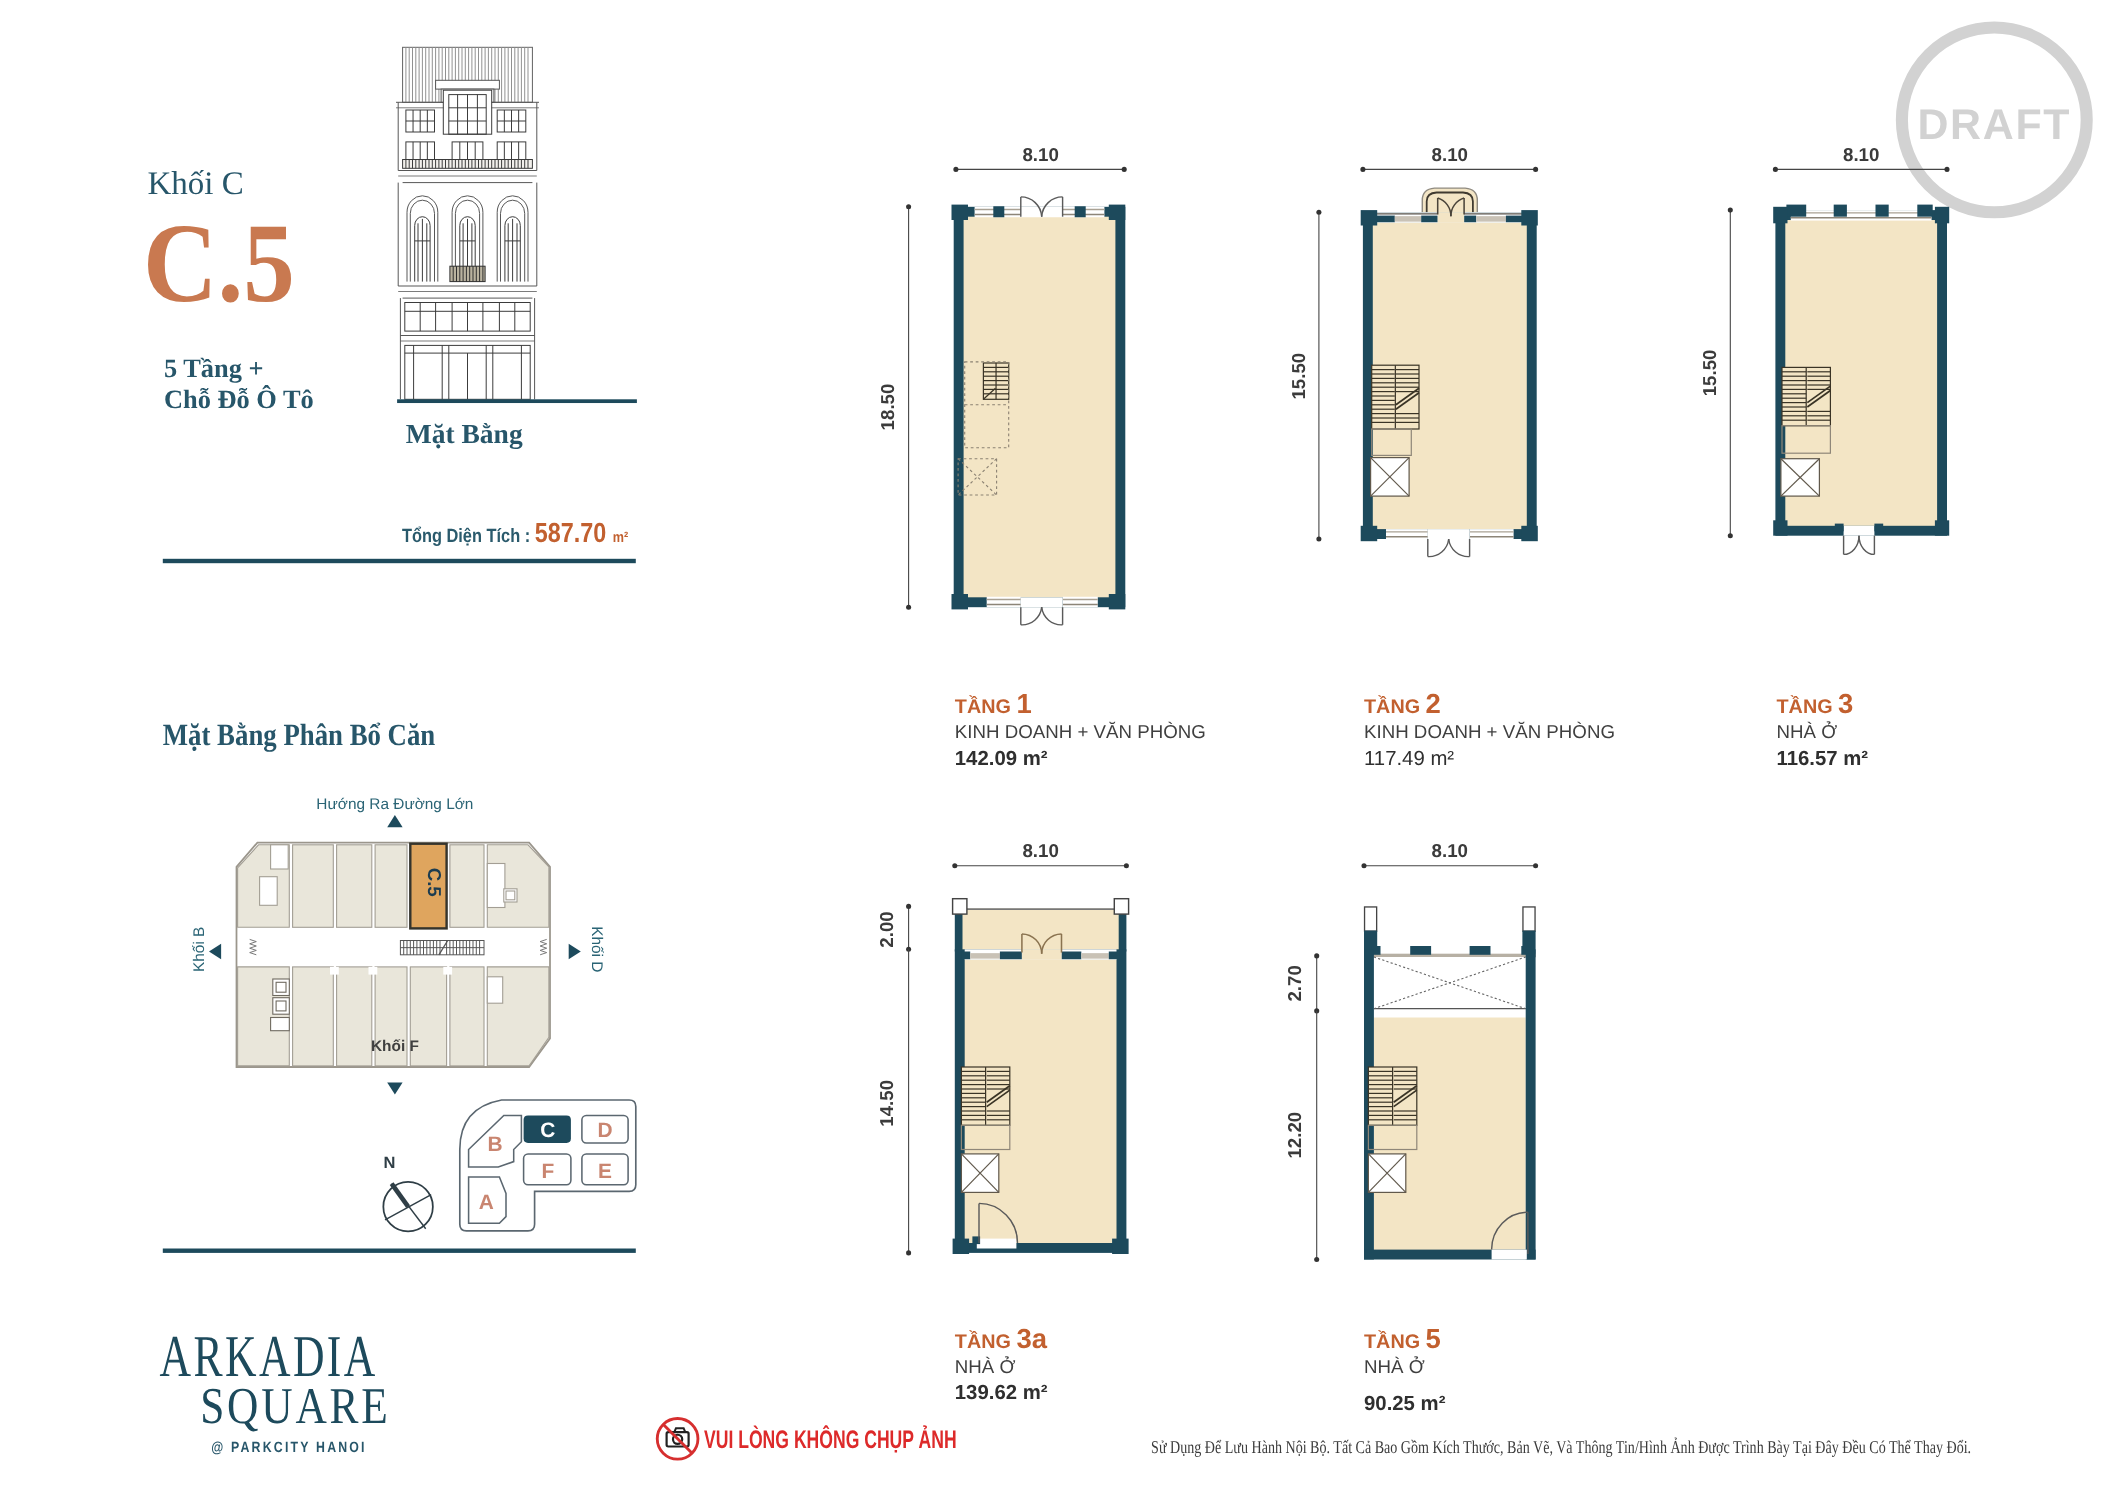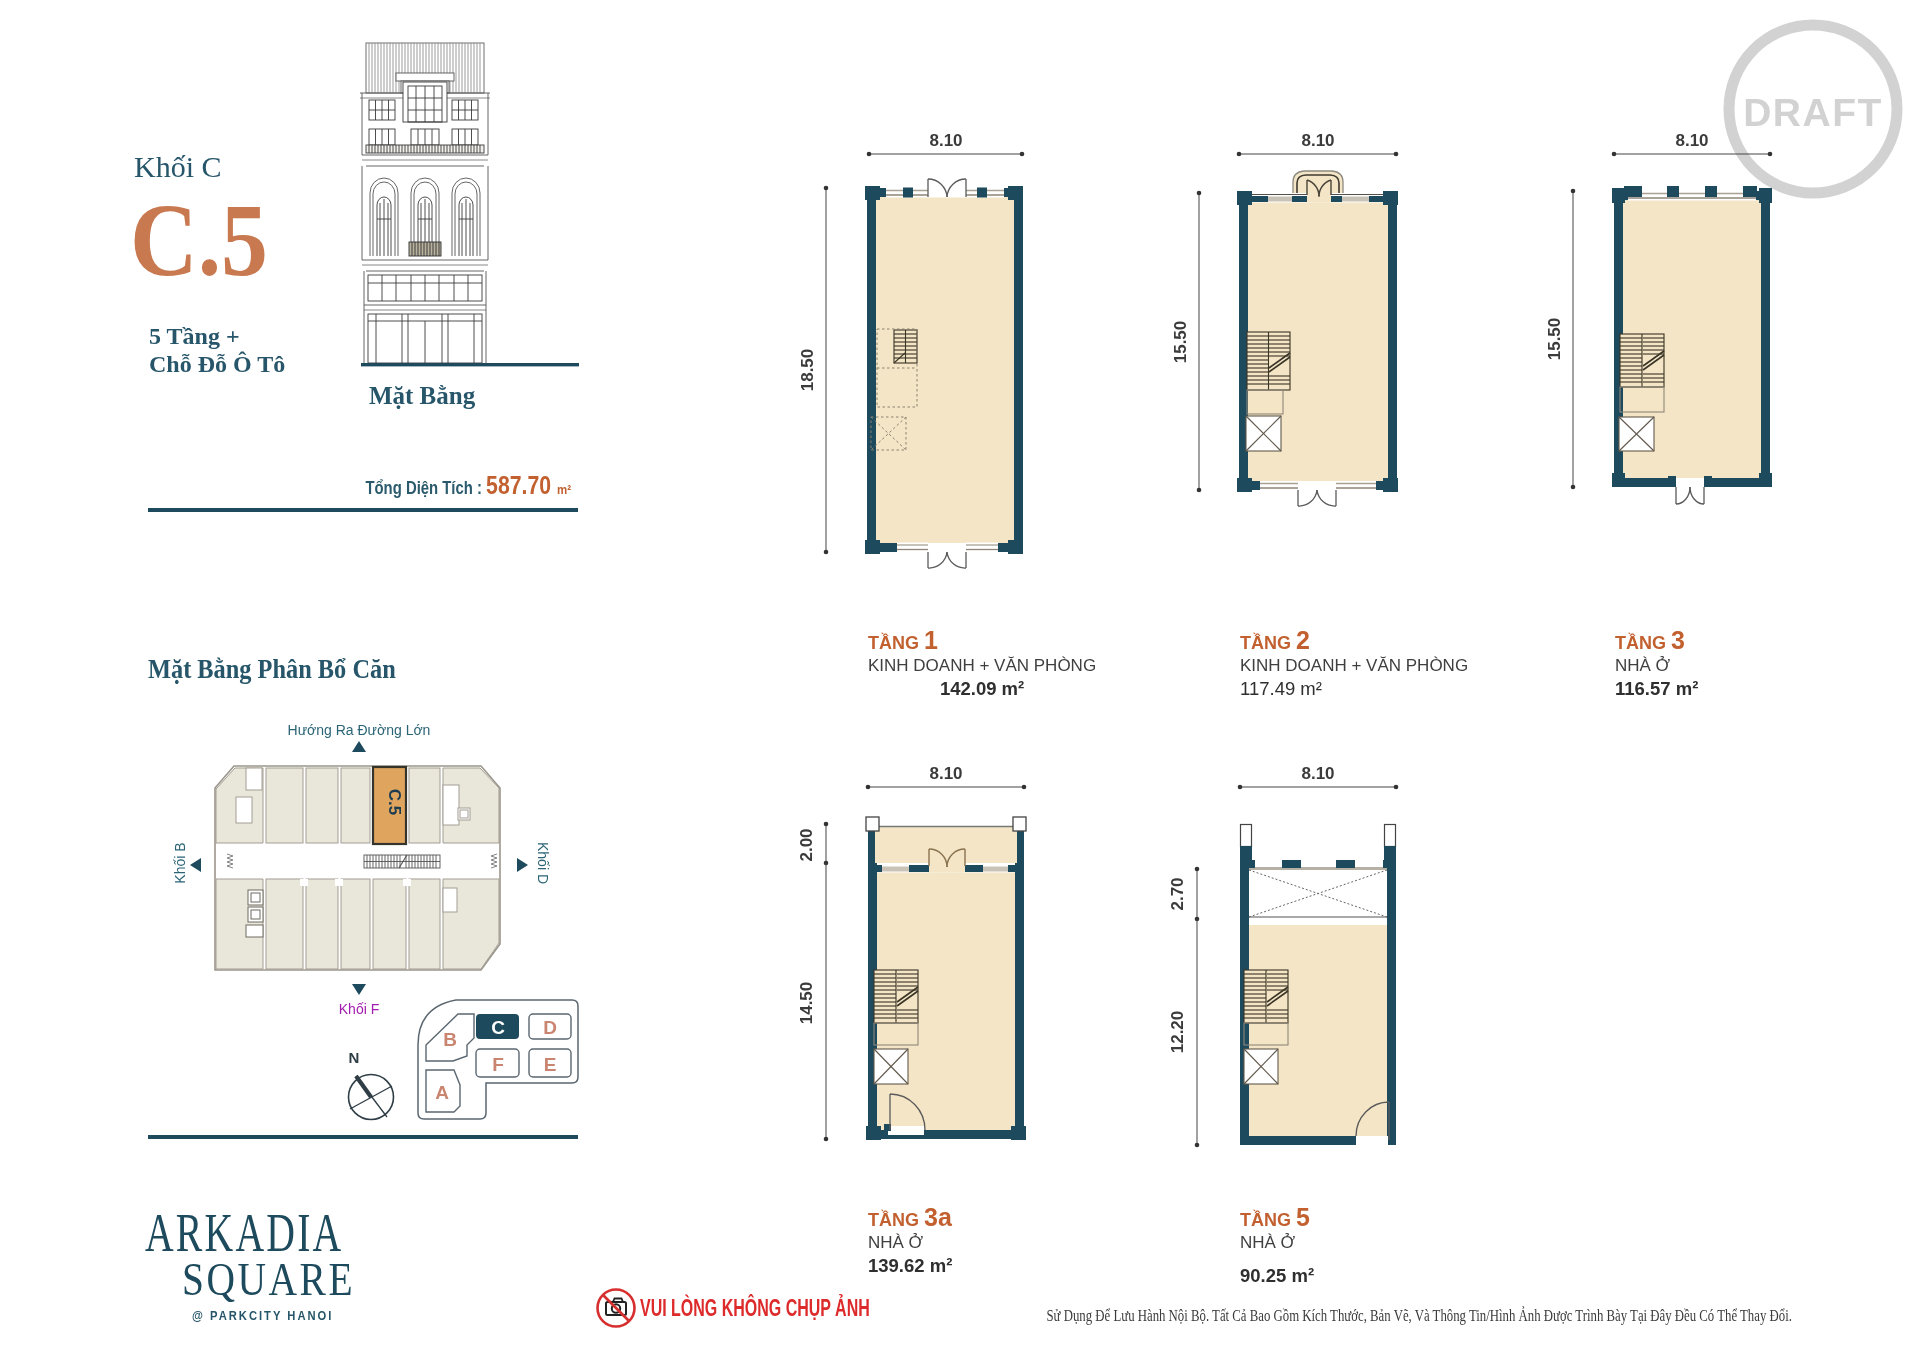--- a/index.html
+++ b/index.html
@@ -352,21 +352,21 @@
 <div class="abs" style="left:146px;top:832px;width:60px;text-align:center;font-size:14px;color:#2a6475;transform:rotate(-90deg);transform-origin:center;top:855px;left:150px;">Khối B</div>
 
 <div class="abs" style="left:190px;top:858px;width:0;height:0;border-top:7px solid transparent;border-bottom:7px solid transparent;border-right:11px solid #1d4a5c;"></div>
 
 <div class="abs" style="left:513px;top:855px;width:60px;text-align:center;font-size:14px;color:#2a6475;transform:rotate(90deg);">Khối D</div>
 
 <div class="abs" style="left:517px;top:858px;width:0;height:0;border-top:7px solid transparent;border-bottom:7px solid transparent;border-left:11px solid #1d4a5c;"></div>
 
 <div class="abs" style="left:352px;top:984px;width:0;height:0;border-left:7px solid transparent;border-right:7px solid transparent;border-top:11px solid #1d4a5c;"></div>
 
-<div class="abs" style="left:309px;top:1001px;width:100px;text-align:center;font-size:14px;color:#a21caf;">Khối F</div>
+<div class="abs" style="left:309px;top:942px;width:100px;text-align:center;font-size:14px;color:#404040;font-weight:bold;">Khối F</div>
 
 <div class="abs" style="left:344px;top:1049px;width:20px;text-align:center;font-size:15px;font-weight:bold;color:#2f3e46;">N</div>
 
 <svg class="abs" style="left:340px;top:1066px;" width="70" height="70" viewBox="0 0 70 70">
   <circle cx="31" cy="31" r="22.5" fill="none" stroke="#2f3e46" stroke-width="1.6"></circle>
   <line x1="10" y1="43" x2="52" y2="20" stroke="#2f3e46" stroke-width="1.3"></line>
   <line x1="16" y1="10" x2="47" y2="51" stroke="#2f3e46" stroke-width="1.3"></line>
   <line x1="16" y1="10" x2="31" y2="31" stroke="#2f3e46" stroke-width="4.2"></line>
 </svg>
 
@@ -500,21 +500,21 @@
   <g stroke="#8a8172" stroke-width="1" fill="none" stroke-dasharray="2.5,2.5">
     <rect x="71" y="292" width="35" height="33"></rect>
     <line x1="71" y1="292" x2="106" y2="325"></line>
     <line x1="106" y1="292" x2="71" y2="325"></line>
   </g>
 </svg>
 
 <div class="abs" style="left:868px;top:626px;">
   <div><span style="font-size:18px;font-weight:bold;color:#c2602f;">TẦNG </span><span style="font-size:25px;font-weight:bold;color:#c2602f;">1</span></div>
   <div style="font-size:17px;color:#3f3f3f;margin-top:1px;">KINH DOANH + VĂN PHÒNG</div>
-  <div style="font-size:18.5px;font-weight:bold;color:#2f2f2f;margin-top:2px;text-align:center;">142.09 m²</div>
+  <div style="font-size:18.5px;font-weight:bold;color:#2f2f2f;margin-top:2px;">142.09 m²</div>
 </div>
 
 <svg class="abs" style="left:1180px;top:125px;" width="240" height="520" viewBox="0 0 240 520">
 
   <g fill="none" stroke="#454545">
     <line x1="59" y1="29" x2="216" y2="29"></line>
     <circle cx="59" cy="29" r="2.3" fill="#333" stroke="none"></circle>
     <circle cx="216" cy="29" r="2.3" fill="#333" stroke="none"></circle>
   </g>
   <text x="138" y="21" text-anchor="middle" font-size="17" font-weight="bold" fill="#3b3b3b">8.10</text>

